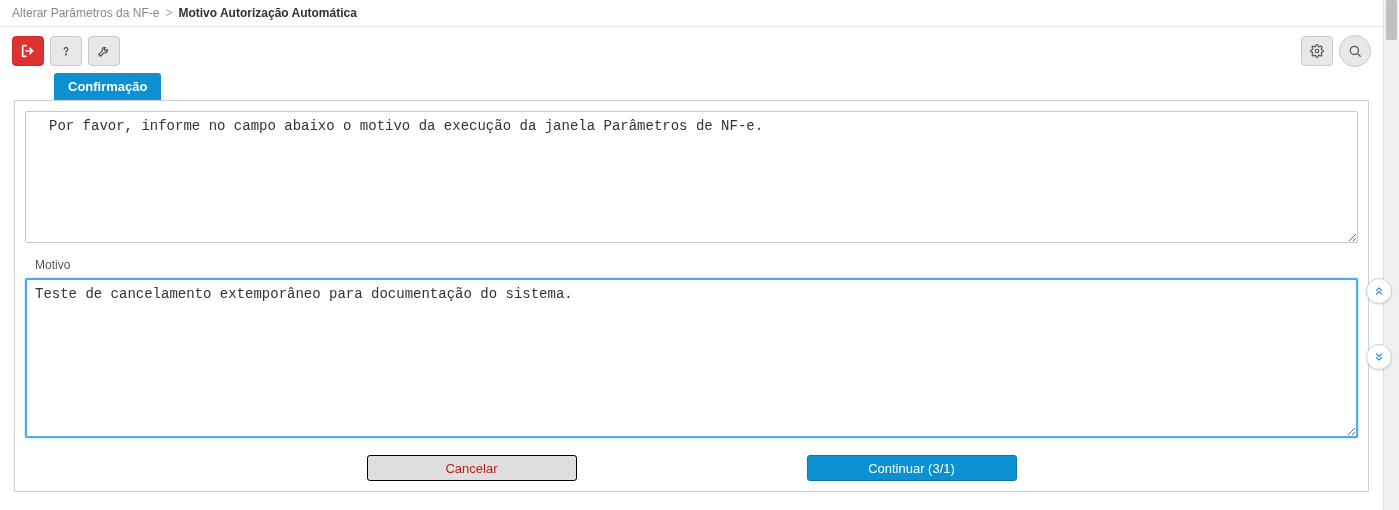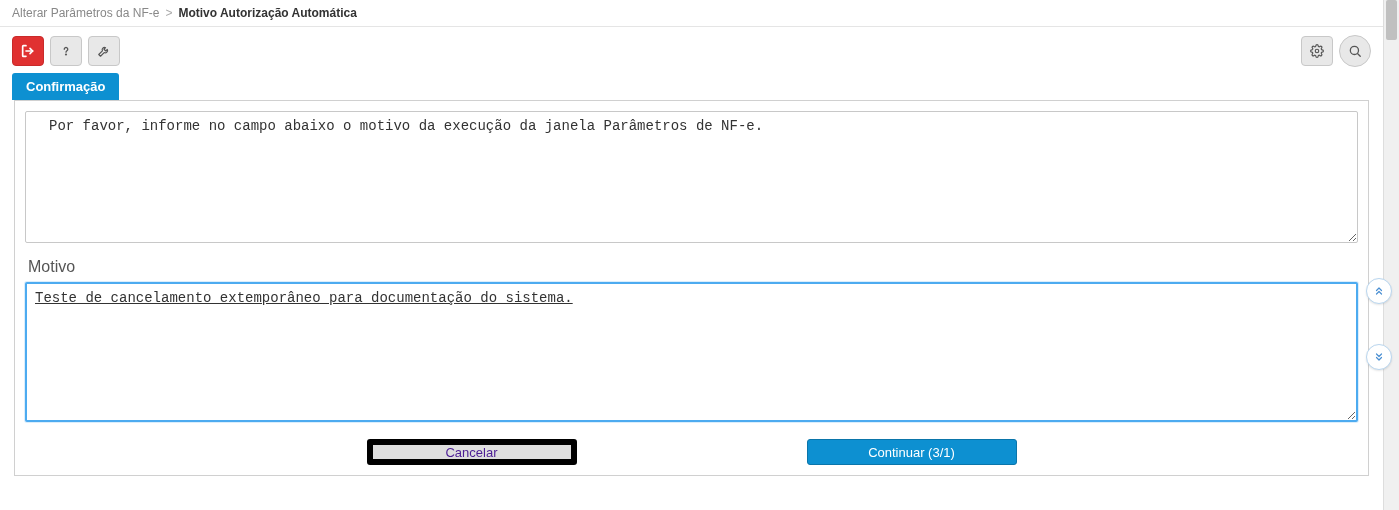--- a/index.html
+++ b/index.html
@@ -90,20 +90,21 @@
     }
     .tab {
       display: inline-block;
       background: #0d90d1;
       color: #fff;
       font-weight: 700;
       font-size: 13px;
       padding: 6px 14px;
       border-radius: 3px 3px 0 0;
       cursor: pointer;
+      margin-left: 42px;
     }
     .panel {
       border: 1px solid #d0d0d0;
       margin: 0 14px 10px 14px;
       padding: 10px;
       margin-right: 30px;
       background: #fff;
     }
     textarea.instructions, textarea.motivo {
       width: 100%;
@@ -115,51 +116,50 @@
       color: #333;
       resize: both;
       background: #fff;
     }
     textarea.instructions {
       height: 132px;
       padding-left: 23px;
     }
     .label-motivo {
       display: block;
-      margin: 12px 2px 6px 3px;
-      font-size: 16px;
+      margin: 12px 2px 6px 10px;
+      font-size: 12px;
       color: #555;
     }
     textarea.motivo {
-      height: 140px;
+      height: 160px;
       border: 2px solid #4dabf0;
       outline: none;
       box-shadow: 0 0 0 1px rgba(77,171,240,0.2);
-      text-decoration: underline;
     }
     .button-row {
       display: flex;
       justify-content: center;
       gap: 230px;
       margin-top: 14px;
     }
     .btn {
       width: 210px;
       height: 26px;
       border-radius: 3px;
       font-size: 13px;
       cursor: pointer;
       display: inline-flex;
       align-items: center;
       justify-content: center;
     }
     .btn-cancel {
       background: #dedede;
-      border: 6px solid #000000;
-      color: #4c1d95;
+      border: 1px solid #000000;
+      color: #b91c1c;
     }
     .btn-continue {
       background: #0d90d1;
       border: 1px solid #0a75aa;
       color: #fff;
     }
     .floater {
       position: absolute;
       right: 7px;
       width: 26px;

